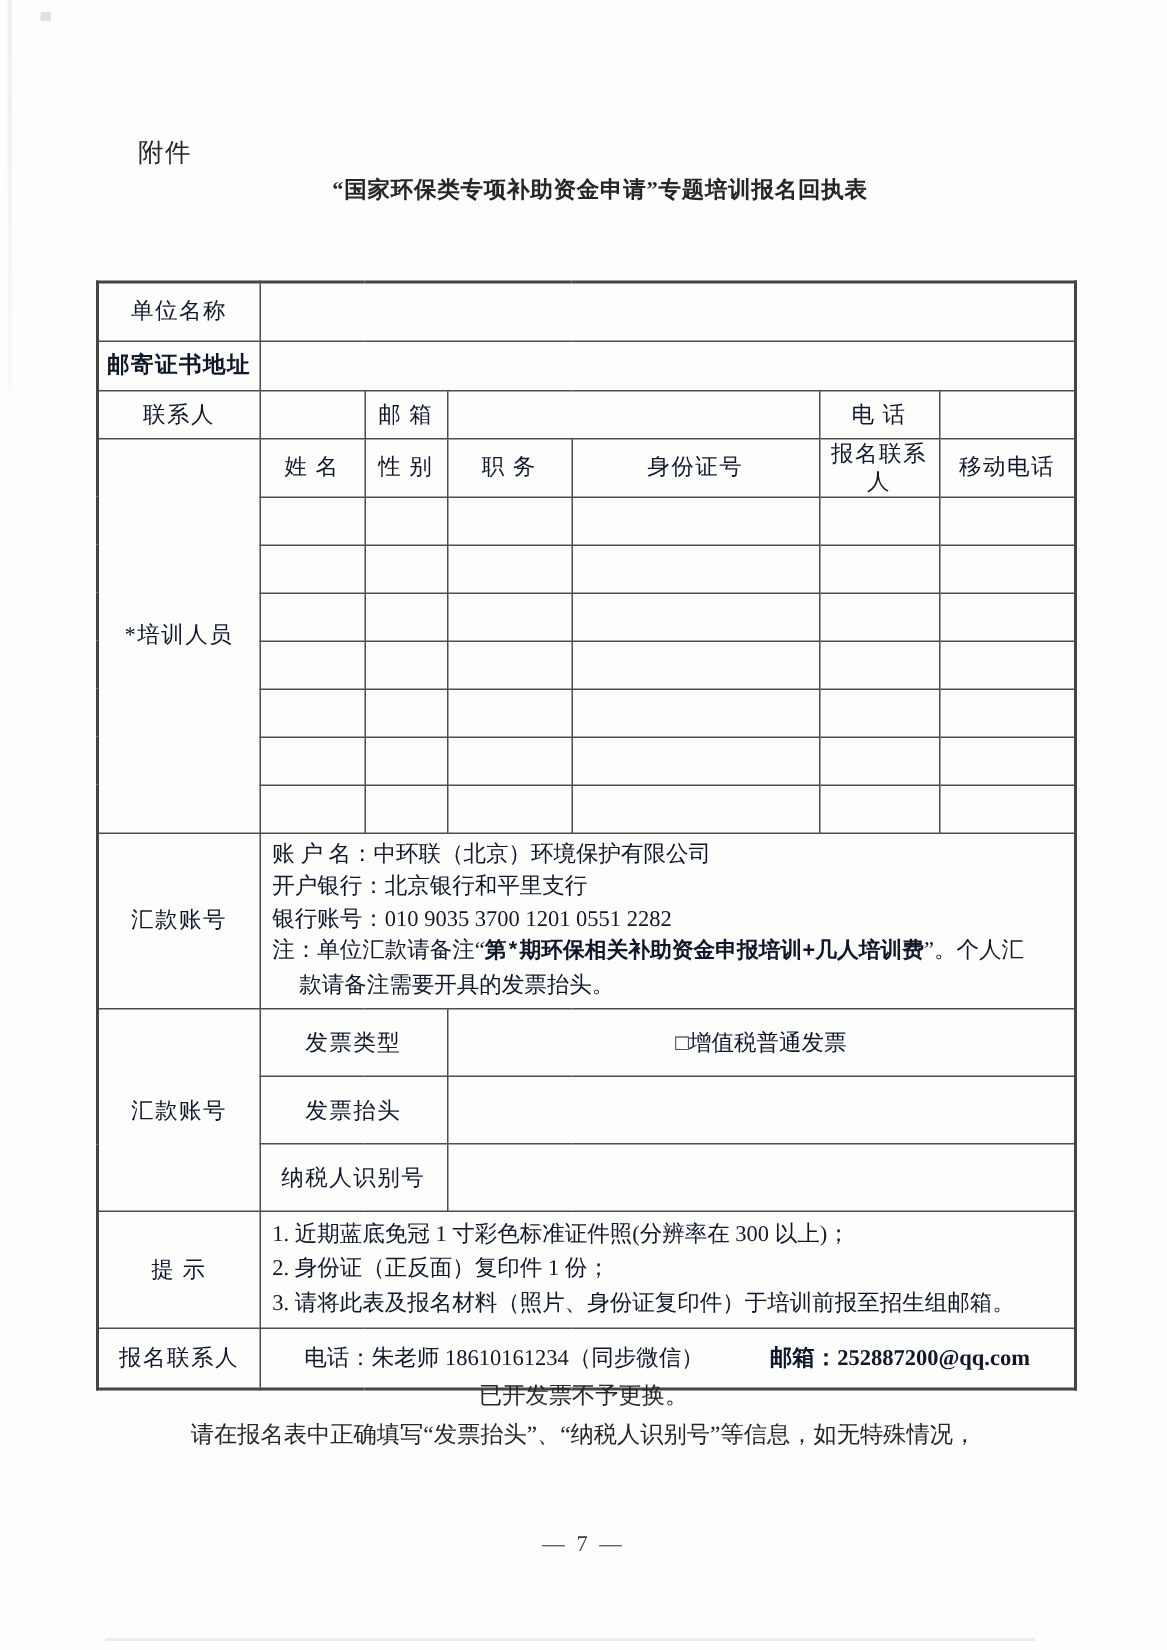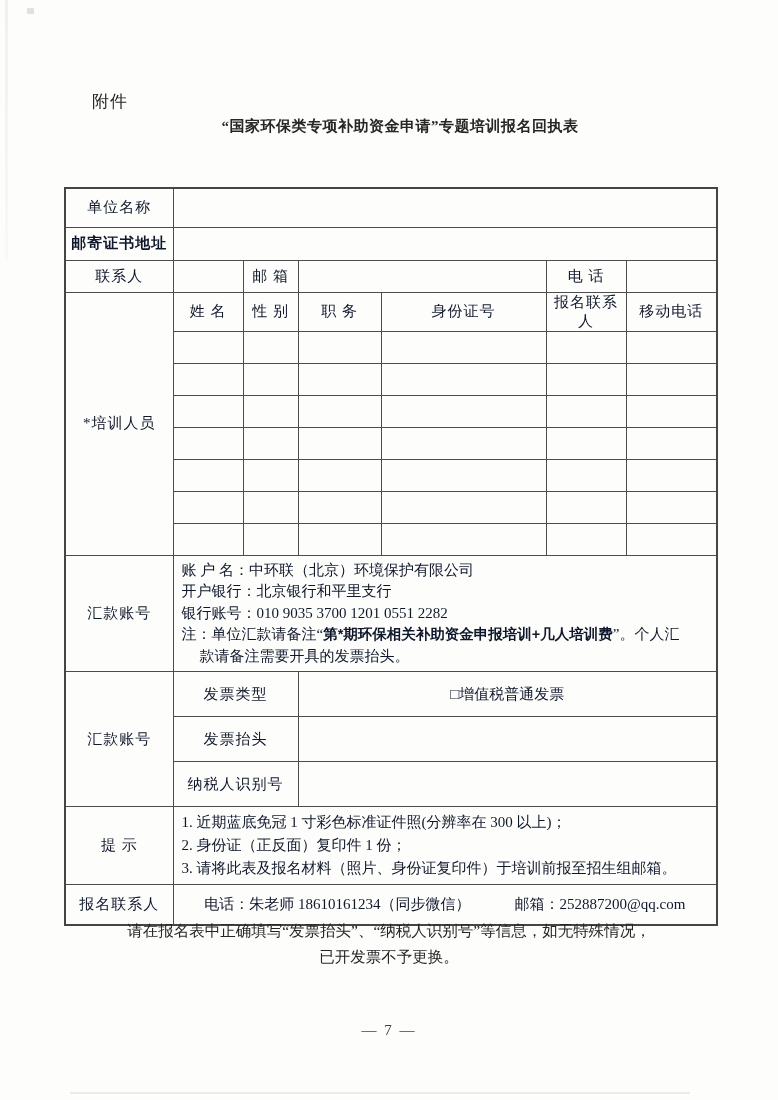--- a/index.html
+++ b/index.html
@@ -40,26 +40,26 @@
   tr.r-contact{ height:32px; }
   tr.r-head   { height:39px; }
   tr.r-empty  { height:32px; }
   tr.r-remit  { height:109px; }
   tr.r-inv    { height:45px; }
   tr.r-tips   { height:75px; }
   tr.r-reg    { height:40px; }
 
   .remit-line { line-height:21.5px; white-space:nowrap; }
   .remit-note2 { line-height:21.5px; padding-left:18px; white-space:nowrap; }
-  .remit-bold { font-weight:bold; font-family:Liberation Sans, sans-serif; font-size:14.5px; }
+  .remit-bold { font-weight:bold; font-family:Liberation Mono, monospace; font-size:14.5px; }
 
   .tip-line { line-height:23px; white-space:nowrap; }
 
   .reg-line { white-space:nowrap; }
-  .reg-email { margin-left:44px; }
+  .reg-email { margin-left:44px;font-weight:bold; }
 
   .footer-note {
     position:absolute; left:0; top:918px; width:778px;
     text-align:center; font-size:15.5px; line-height:26px;
   }
   .page-number {
     position:absolute; left:0; top:1022px; width:778px;
     text-align:center; font-size:15px; letter-spacing:2px; color:#3a3a3a;
   }
 
@@ -226,19 +226,19 @@
       <tr class="r-reg">
         <td class="lbl">报名联系人</td>
         <td colspan="6">
           <span class="reg-line">电话：朱老师 18610161234（同步微信）</span><span class="reg-line reg-email">邮箱：252887200@qq.com</span>
         </td>
       </tr>
     </tbody>
   </table>
 
   <div class="footer-note">
+    <div>已开发票不予更换。</div>
     <div>请在报名表中正确填写“发票抬头”、“纳税人识别号”等信息，如无特殊情况，</div>
-    <div>已开发票不予更换。</div>
   </div>
 
   <div class="page-number">— 7 —</div>
 
 </div>
 
 </body></html>

